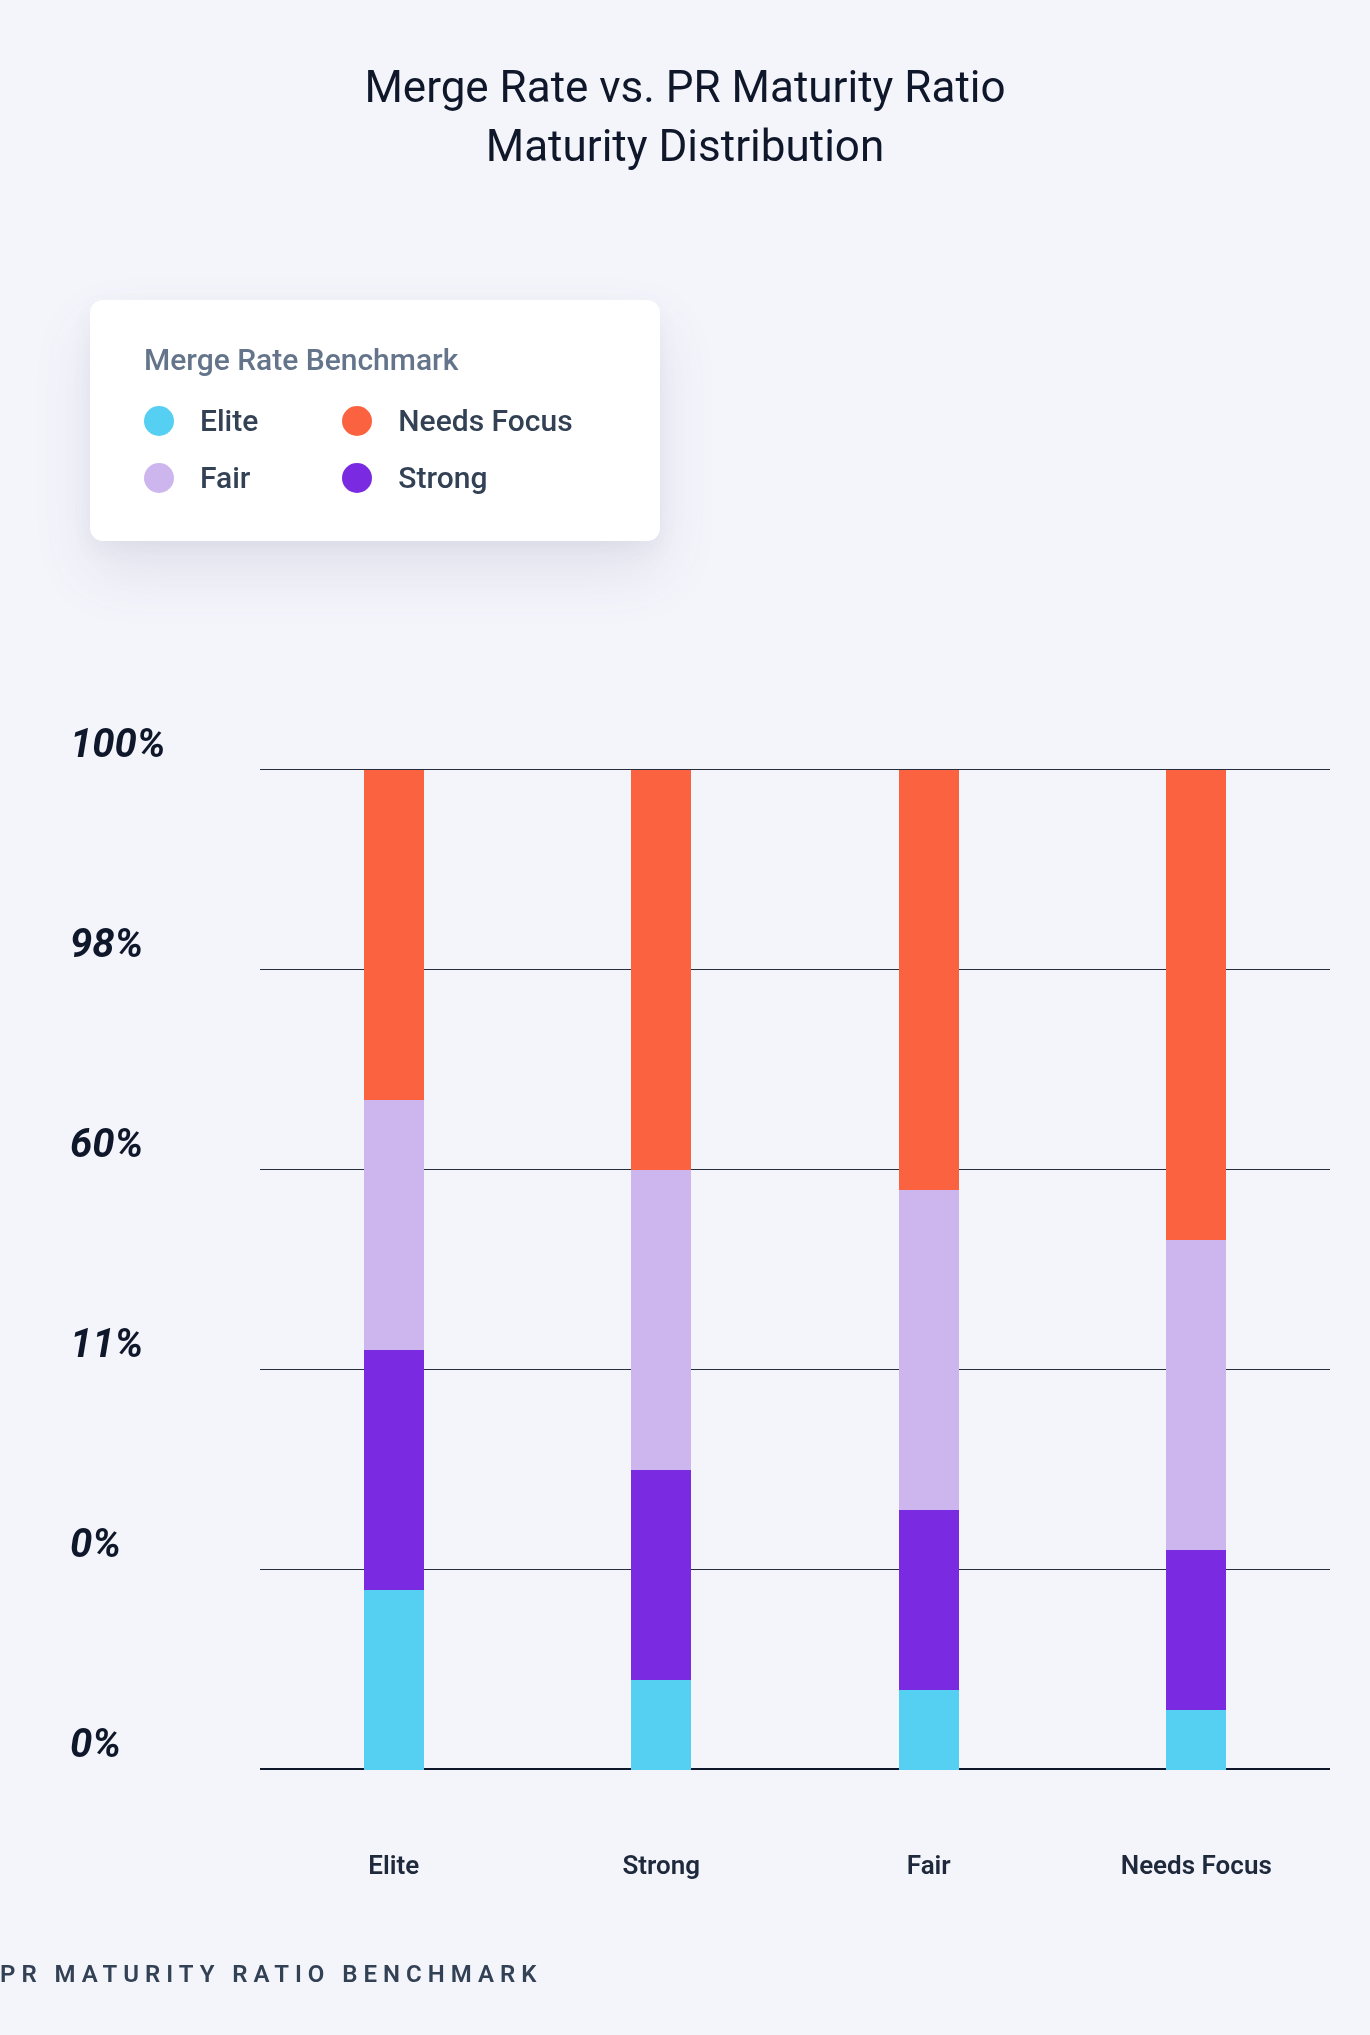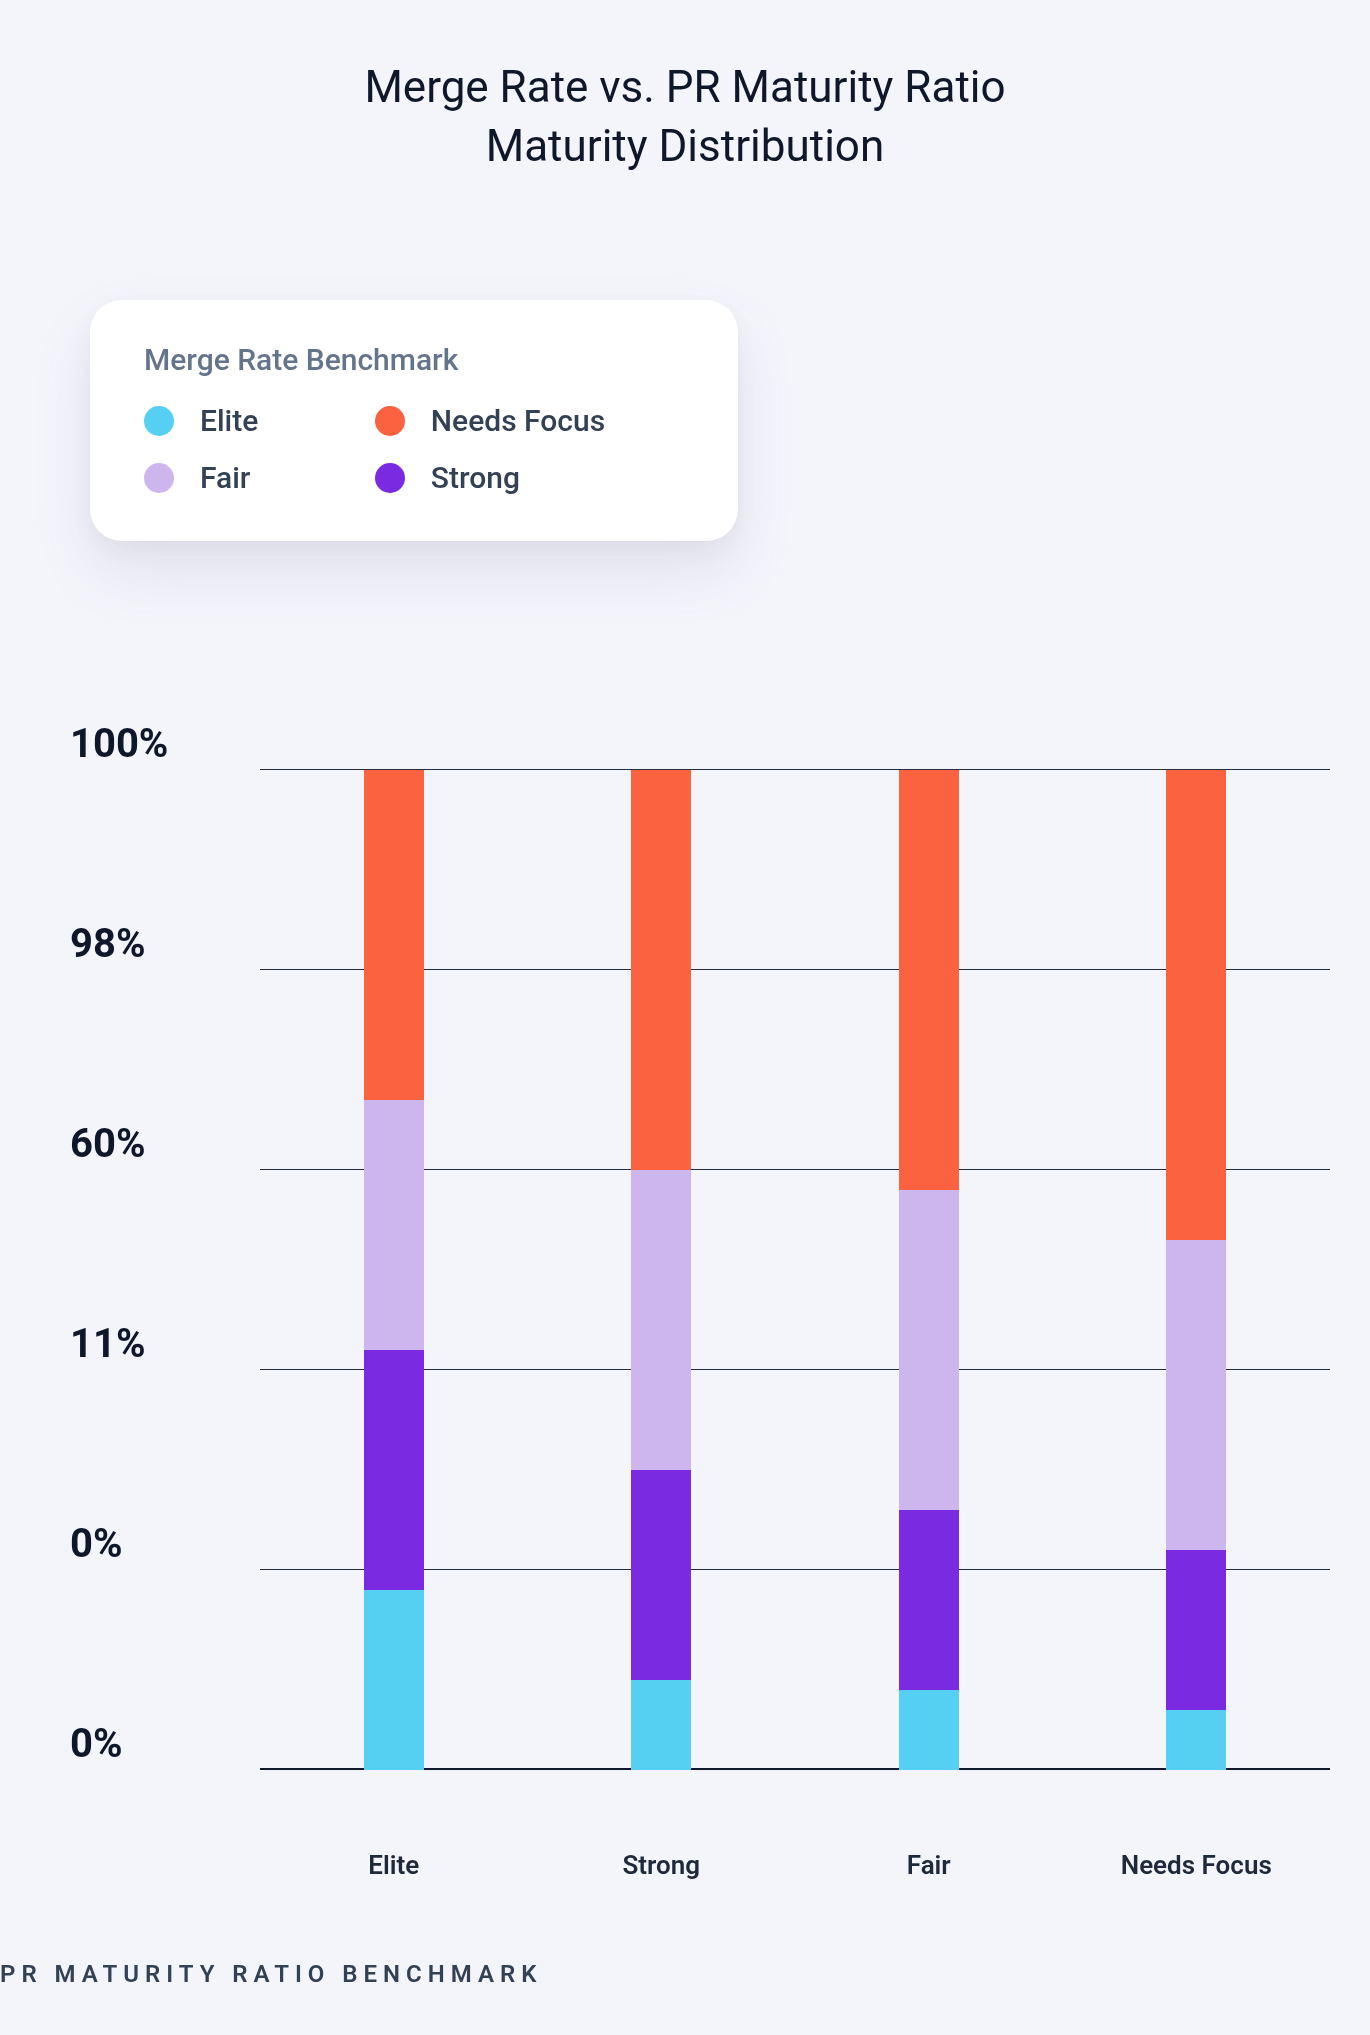--- a/index.html
+++ b/index.html
@@ -16,24 +16,24 @@
     font-weight: 400;
     line-height: 1.35;
     padding-top: 58px;
     color: #0f172a;
   }
   .legend {
     position: absolute;
     top: 300px;
     left: 90px;
     background: #ffffff;
-    border-radius: 32px;
+    border-radius: 13px;
     box-shadow: 0 30px 60px rgba(100,100,140,0.12), 0 8px 20px rgba(100,100,140,0.06);
     padding: 42px 54px 46px 54px;
-    width: 648px;
+    width: 570px;
   }
   .legend-title {
     font-size: 30px;
     color: #64748b;
     font-weight: 500;
     margin-bottom: 26px;
   }
   .legend-items {
     display: grid;
     grid-template-columns: 1fr 1.4fr;
@@ -69,20 +69,21 @@
   }
   .y-tick {
     position: absolute;
     left: 0;
     transform: translateY(-50%);
     font-size: 40px;
     font-weight: 700;
     color: #0f172a;
     width: 160px;
     text-align: left;
+    font-style: italic;
   }
   .plot {
     position: absolute;
     left: 190px; right: 0; top: 0; bottom: 0;
   }
   .gridline {
     position: absolute;
     left: 0; right: 0;
     height: 0;
     border-top: 1.5px solid #0f172a;

